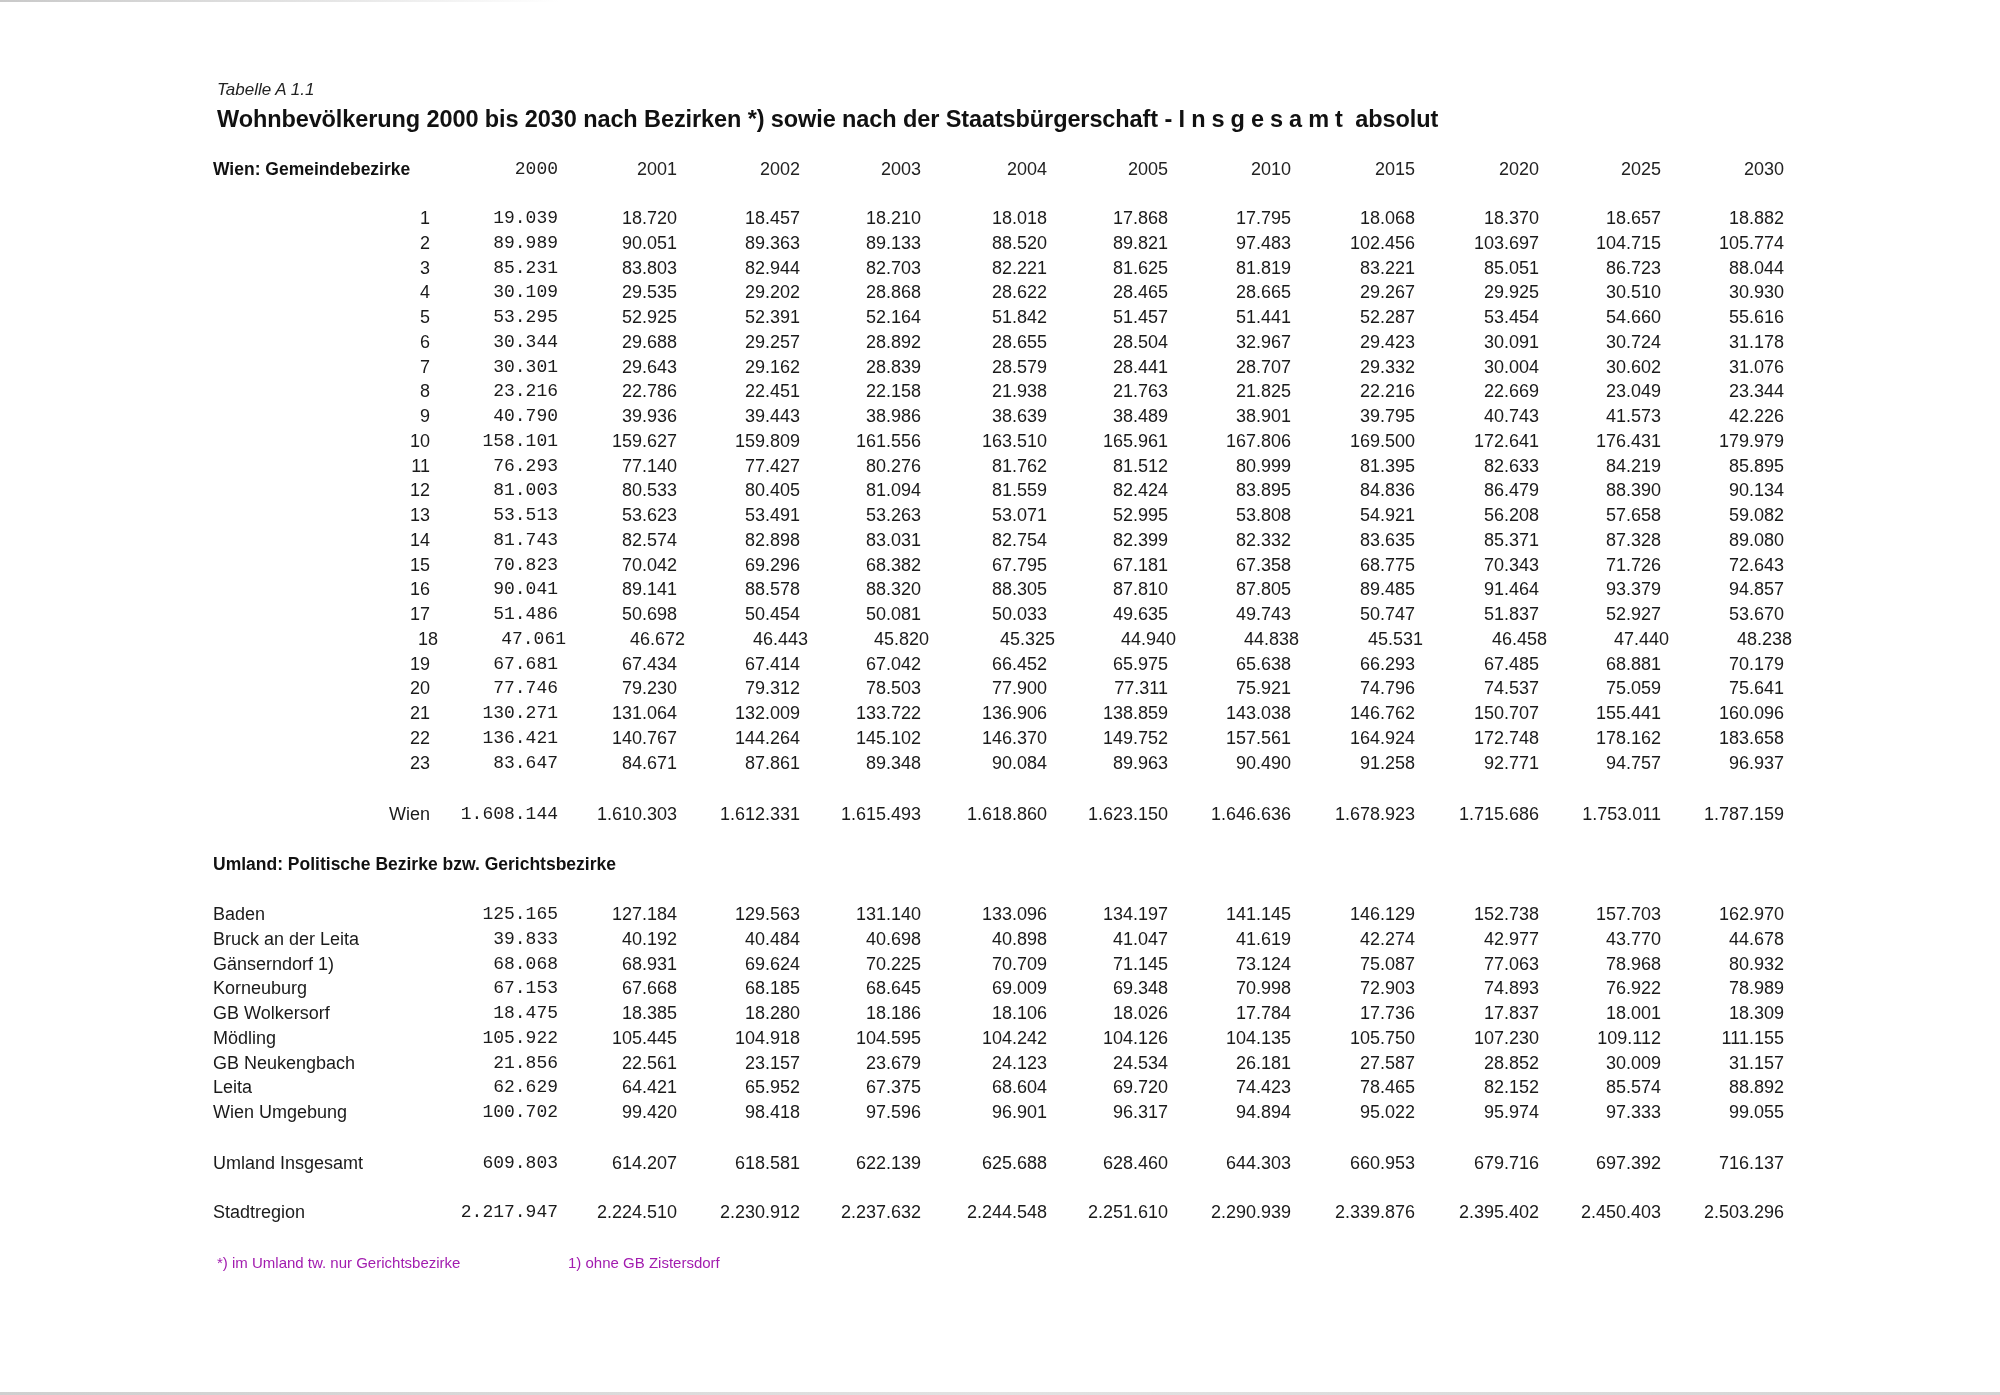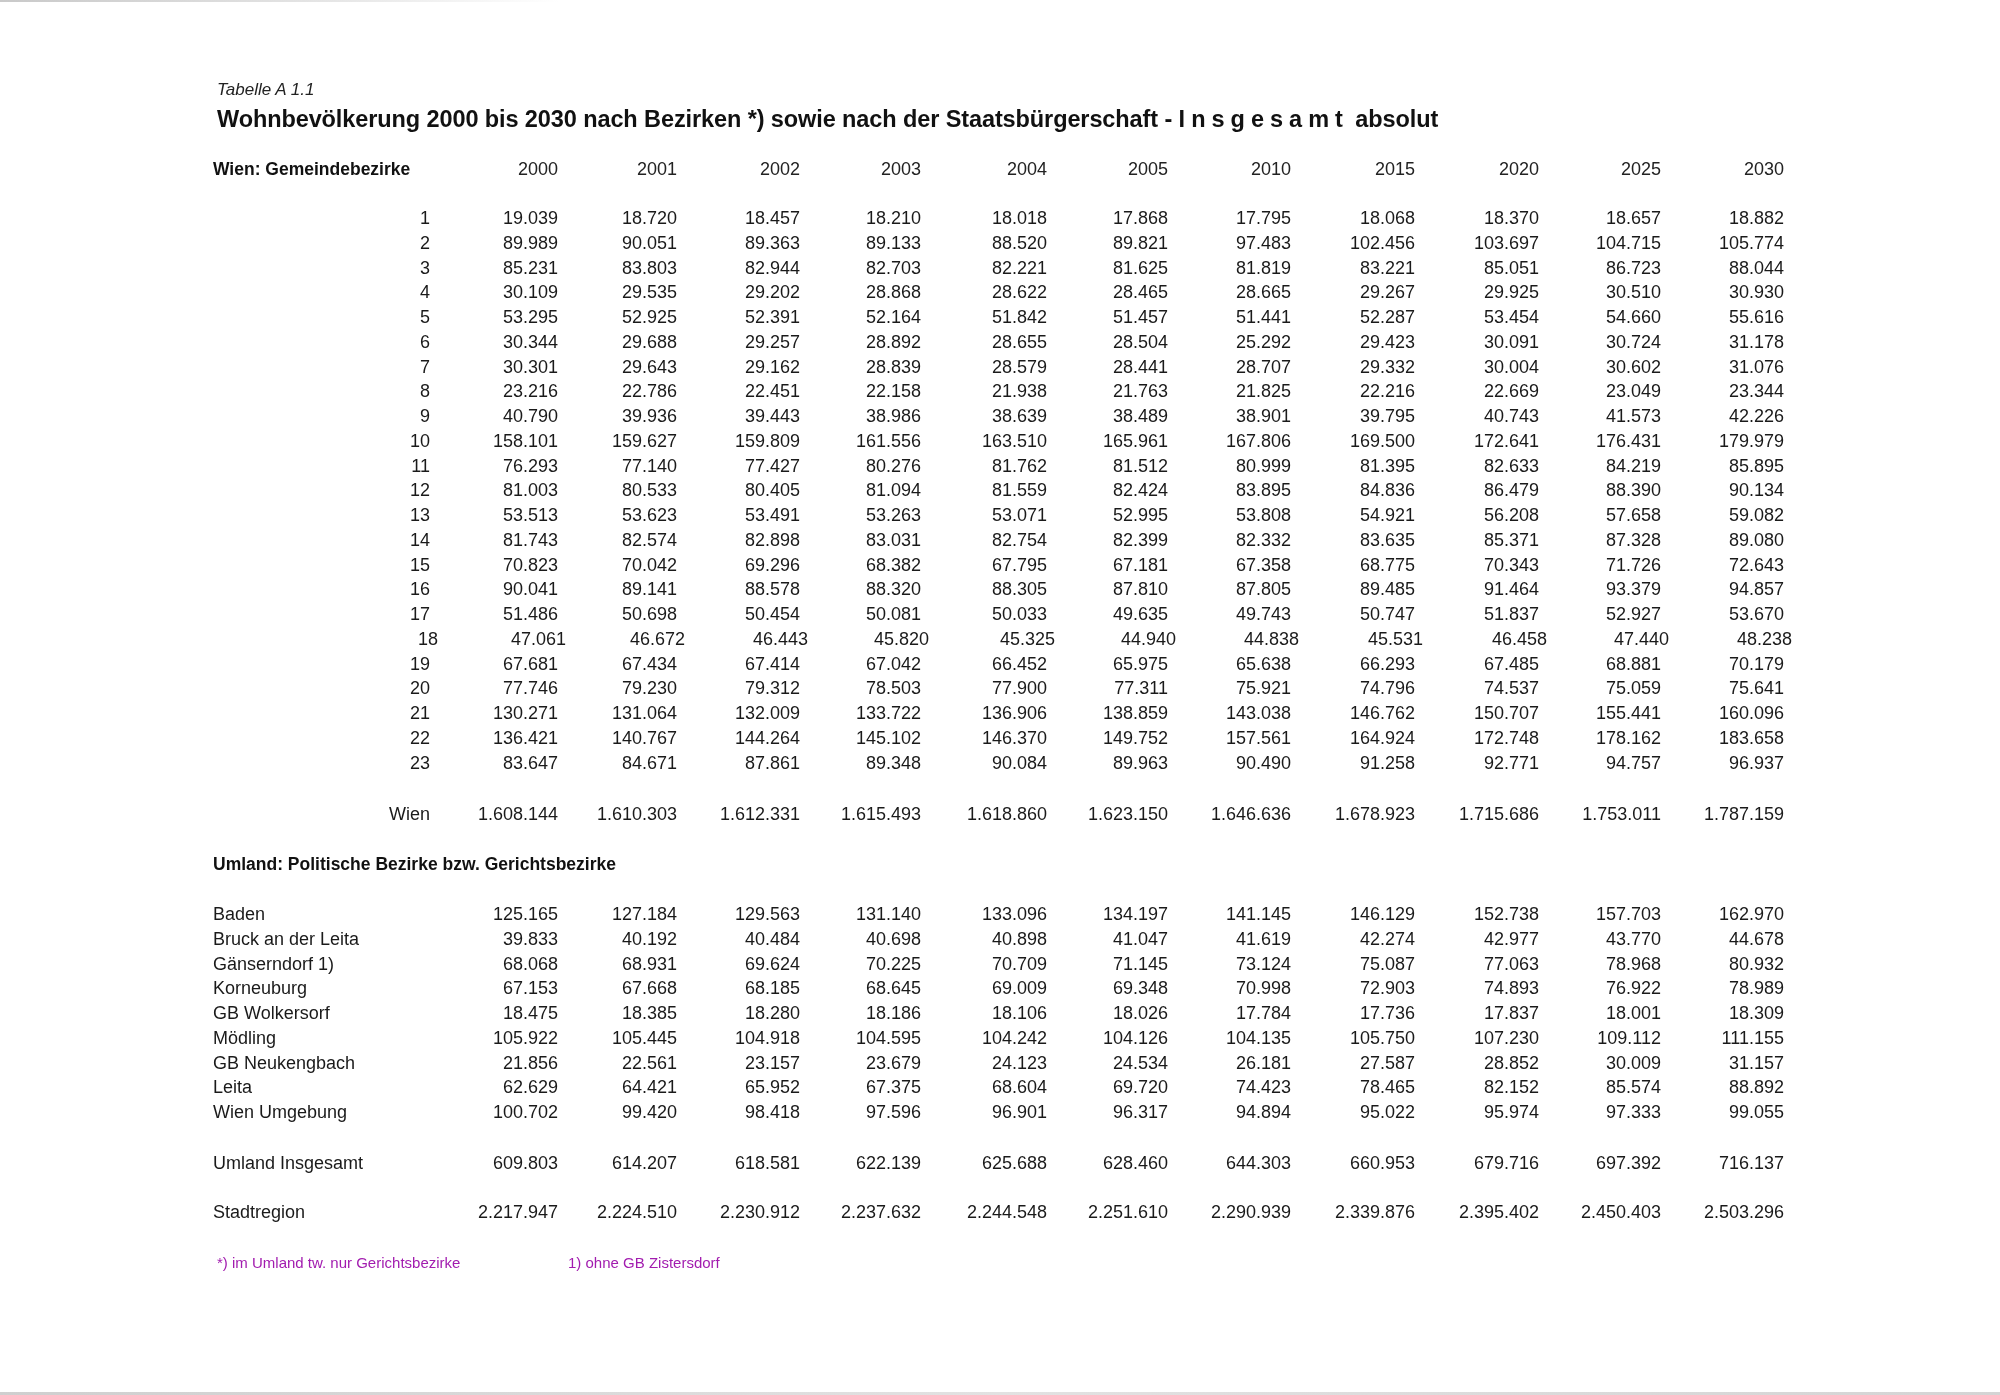--- a/index.html
+++ b/index.html
@@ -14,21 +14,21 @@
            letter-spacing: -0.1px; color: #111; white-space: nowrap; }
   .title .spaced { letter-spacing: 6px; }
   .sec { position: absolute; left: 213px; font-size: 17.5px; font-weight: bold; color: #111; white-space: nowrap; }
   .row { position: absolute; left: 0; width: 2000px; height: 24px; font-size: 18px; }
   .row .lab { position: absolute; white-space: nowrap; }
   .row .lab.num { right: calc(2000px - 430px); text-align: right; }
   .row .lab.left { left: 213px; }
   .row .lab.wien { right: calc(2000px - 430px); text-align: right; }
   .row .c { position: absolute; text-align: right; white-space: nowrap; }
   .hdr .c { font-size: 18px; color: #222; }
-  .c0 { right: calc(2000px - 558px); }
+  .c0 { right: calc(2000px - 558px); font-family: Liberation Mono, monospace; }
   .c1 { right: calc(2000px - 677px); }
   .c2 { right: calc(2000px - 800px); }
   .c3 { right: calc(2000px - 921px); }
   .c4 { right: calc(2000px - 1047px); }
   .c5 { right: calc(2000px - 1168px); }
   .c6 { right: calc(2000px - 1291px); }
   .c7 { right: calc(2000px - 1415px); }
   .c8 { right: calc(2000px - 1539px); }
   .c9 { right: calc(2000px - 1661px); }
   .c10 { right: calc(2000px - 1784px); }
@@ -128,21 +128,21 @@
       <span class="c c10">55.616</span>
     </div>
     <div class="row" style="top: 332px;">
       <span class="lab num">6</span>
       <span class="c c0">30.344</span>
       <span class="c c1">29.688</span>
       <span class="c c2">29.257</span>
       <span class="c c3">28.892</span>
       <span class="c c4">28.655</span>
       <span class="c c5">28.504</span>
-      <span class="c c6">25.292</span>
+      <span class="c c6">32.967</span>
       <span class="c c7">29.423</span>
       <span class="c c8">30.091</span>
       <span class="c c9">30.724</span>
       <span class="c c10">31.178</span>
     </div>
     <div class="row" style="top: 357px;">
       <span class="lab num">7</span>
       <span class="c c0">30.301</span>
       <span class="c c1">29.643</span>
       <span class="c c2">29.162</span>

